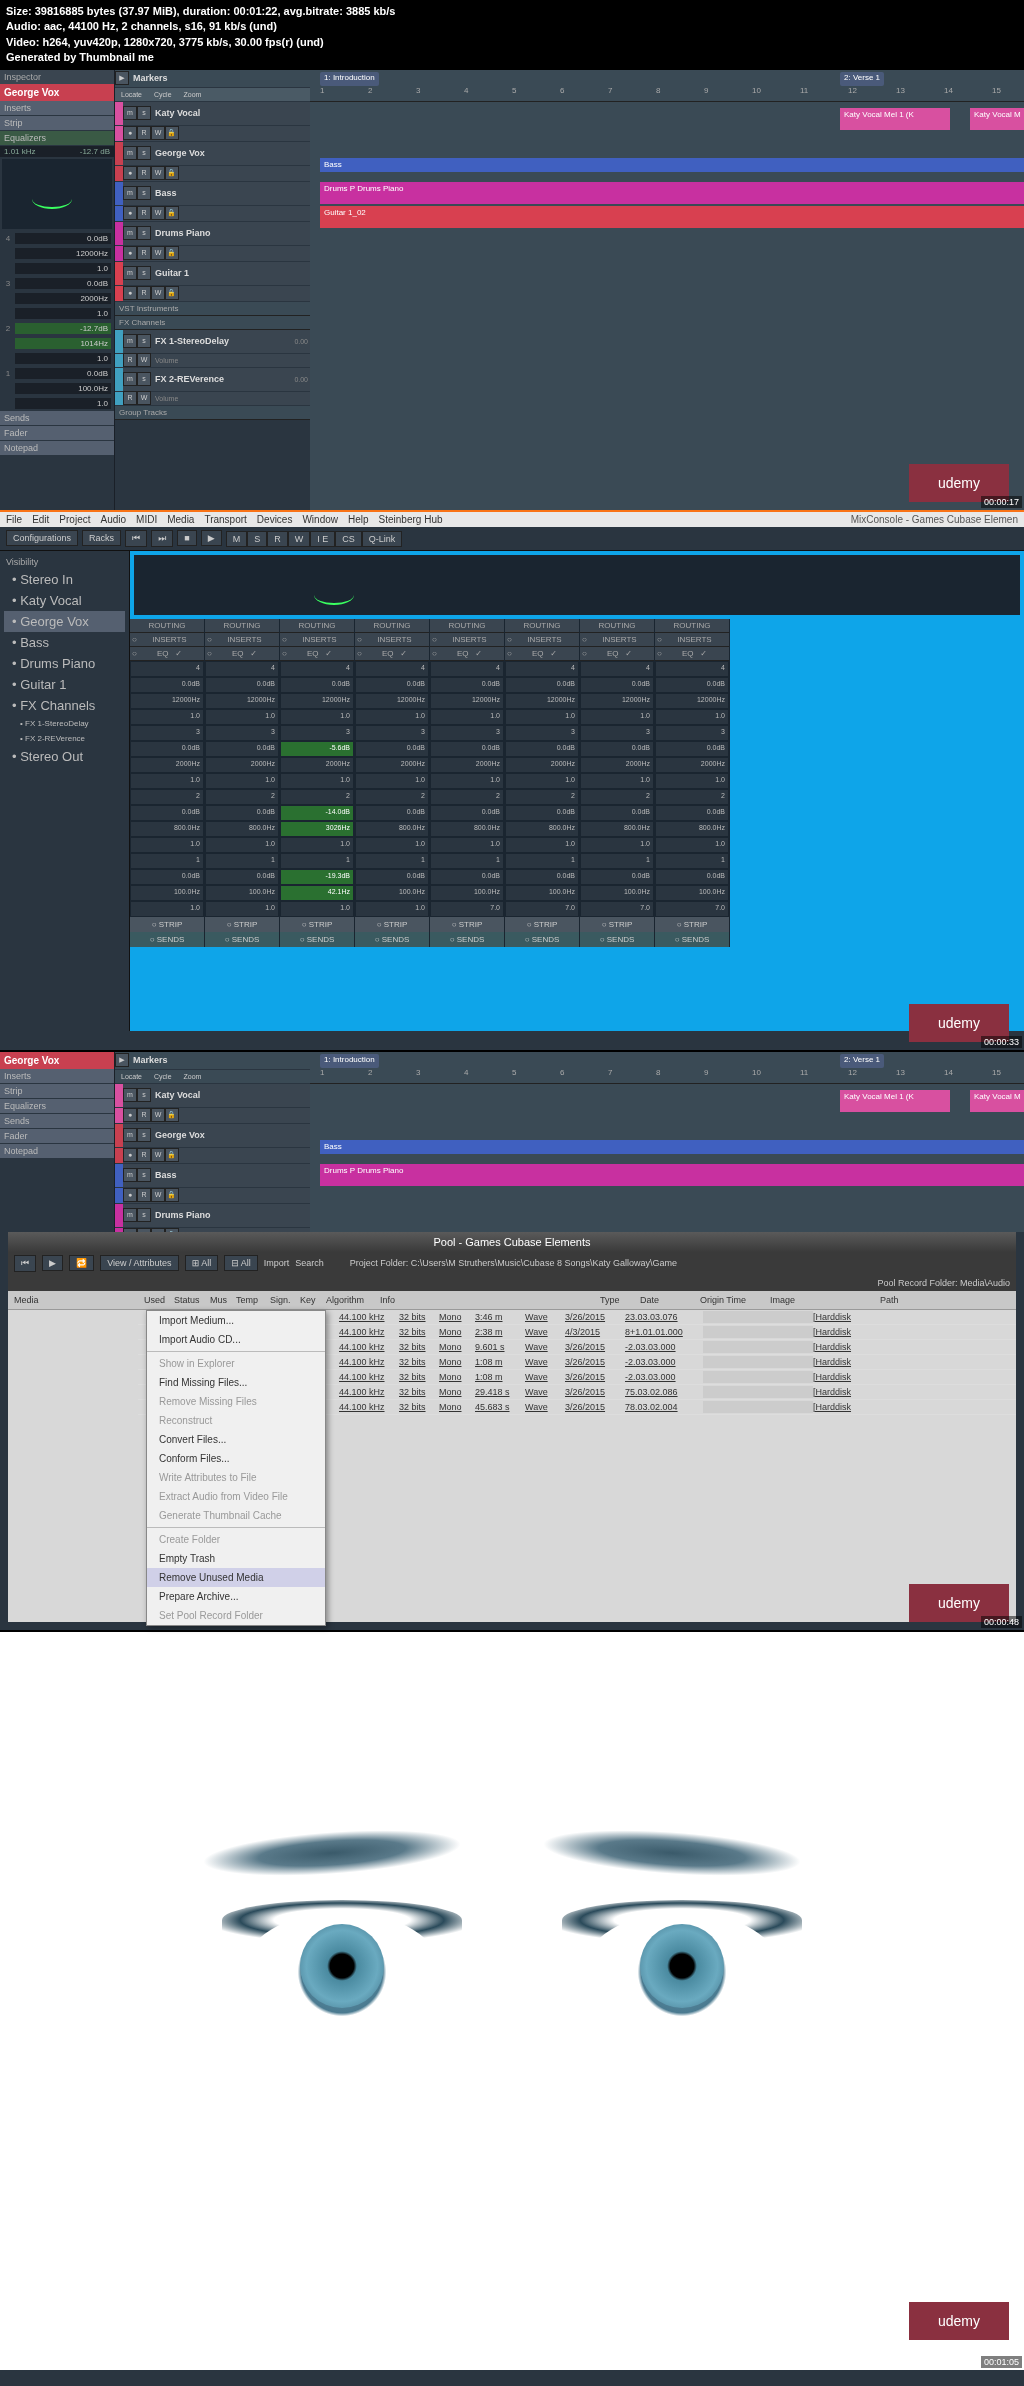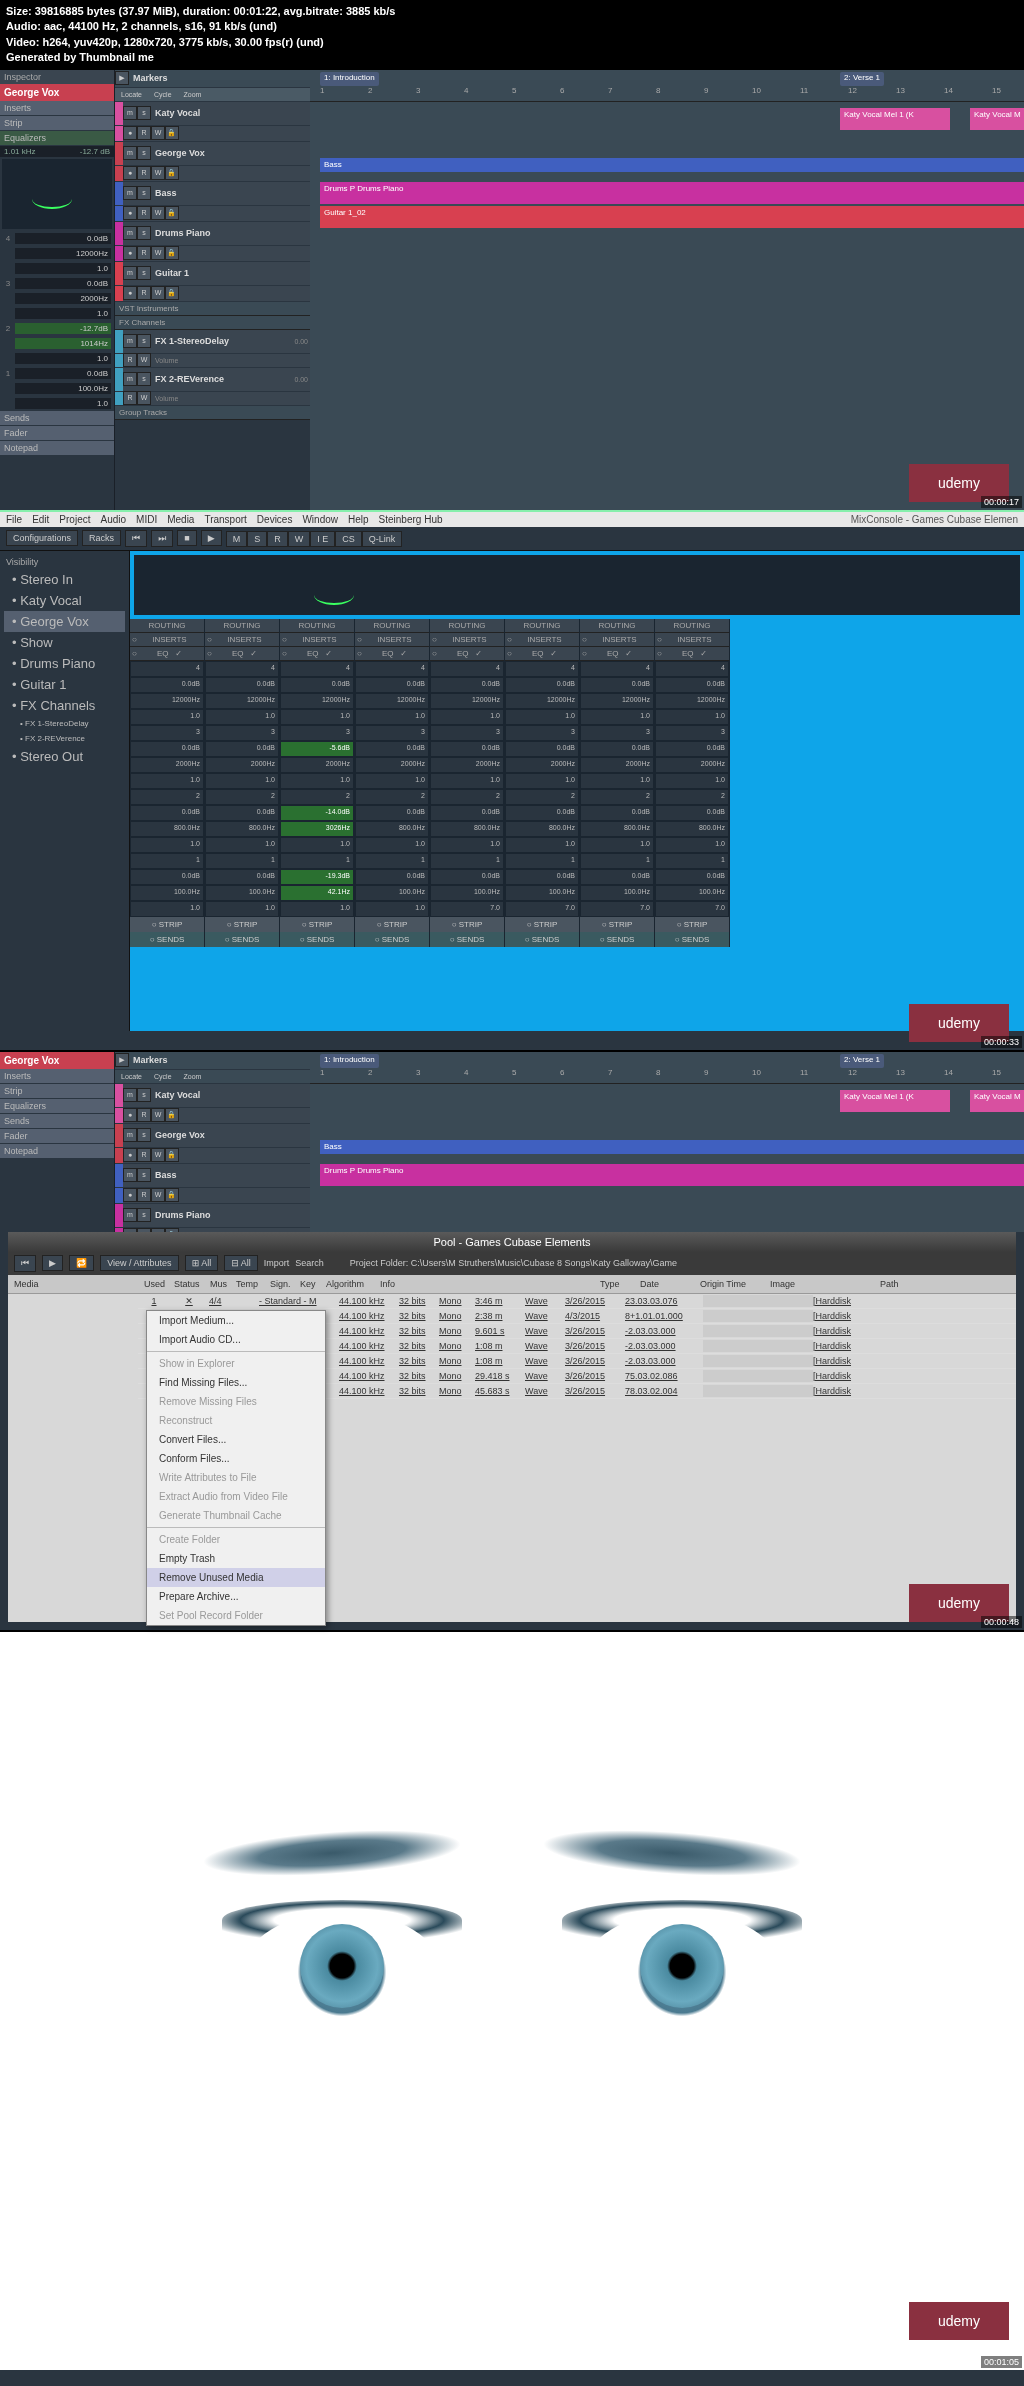--- a/index.html
+++ b/index.html
@@ -32,21 +32,21 @@
 .marker-bar { position: absolute; top: 2px; height: 14px; background: #4a5a7a; color: #fff; font-size: 8px; padding: 1px 4px; border-radius: 2px; }
 .clip-area { position: relative; height: 180px; }
 .clip { position: absolute; height: 22px; font-size: 8px; color: #fff; padding: 2px 4px; overflow: hidden; }
 .clip.pink { background: #d850a0; }
 .clip.magenta { background: #c830a0; }
 .clip.red { background: #d84050; }
 .clip.blue { background: #4060c0; }
 .udemy-logo { position: absolute; bottom: 8px; right: 15px; width: 100px; height: 38px; background: #8a3040; color: #fff; font-size: 14px; text-align: center; line-height: 38px; }
 .timestamp { position: absolute; bottom: 2px; right: 2px; font-size: 9px; color: #fff; background: rgba(0,0,0,0.5); padding: 1px 3px; }
 
-.panel2 { background: #2a3540; height: 540px; position: relative; border-top: 2px solid #86efac; }
+.panel2 { background: #2a3540; height: 540px; position: relative; border-top: 2px solid #f97316; }
 .menubar { background: #e8e8e8; color: #333; padding: 2px 6px; font-size: 10px; display: flex; gap: 10px; }
 .menubar .right { margin-left: auto; color: #555; }
 .toolbar2 { background: #2a3540; padding: 3px 6px; display: flex; gap: 4px; align-items: center; border-bottom: 1px solid #111; }
 .tool-btn { background: #3a4550; border: 1px solid #222; padding: 2px 6px; font-size: 9px; color: #ccc; }
 .mixer-body { display: flex; height: 480px; }
 .visibility-panel { width: 130px; background: #2a3540; padding: 4px; border-right: 1px solid #111; }
 .vis-header { font-size: 9px; color: #aaa; padding: 2px; }
 .vis-item { padding: 3px 8px; font-size: 13px; color: #bbb; cursor: pointer; }
 .vis-item.selected { background: #556070; }
 .vis-sub { padding-left: 16px; font-size: 8px; }
@@ -328,21 +328,21 @@
     <span class="tool-btn">▶</span>
     <span id="tool-btns"><span class="tool-btn">M</span><span class="tool-btn">S</span><span class="tool-btn">R</span><span class="tool-btn">W</span><span class="tool-btn">I E</span><span class="tool-btn">CS</span><span class="tool-btn">Q-Link</span></span>
   </div>
   <div class="mixer-body">
     <div class="visibility-panel">
       <div class="vis-header">Visibility</div>
       <div id="vis-items">
           <div class="vis-item ">• Stereo In</div>
           <div class="vis-item ">• Katy Vocal</div>
           <div class="vis-item selected">• George Vox</div>
-          <div class="vis-item ">• Show</div>
+          <div class="vis-item ">• Bass</div>
           <div class="vis-item ">• Drums Piano</div>
           <div class="vis-item ">• Guitar 1</div>
           <div class="vis-item ">• FX Channels</div>
           <div class="vis-item vis-sub">• FX 1-StereoDelay</div>
           <div class="vis-item vis-sub">• FX 2-REVerence</div>
           <div class="vis-item">• Stereo Out</div>
         </div>
     </div>
     <div class="mixer-channels">
       <div class="mixer-eq-preview">
@@ -906,20 +906,23 @@
       <span class="tool-btn">⏮</span>
         <span class="tool-btn">▶</span>
         <span class="tool-btn">🔁</span>
       <span class="tool-btn">View / Attributes</span>
       <span class="tool-btn">⊞ <span>All</span></span>
       <span class="tool-btn">⊟ <span>All</span></span>
       <span>Import</span>
       <span>Search</span>
       <span style="margin-left:20px"><span>Project Folder:</span> <span>C:\Users\M Struthers\Music\Cubase 8 Songs\Katy Galloway\Game</span></span>
     </div>
+    <div class="pool-toolbar" style="background:#3a3a3a">
+      <span style="margin-left:auto"><span>Pool Record Folder:</span> <span>Media\Audio</span></span>
+    </div>
     <div class="pool-header-row" id="pool-cols">
         <div class="pool-col" style="width:130px">Media</div>
         <div class="pool-col" style="width:30px">Used</div>
         <div class="pool-col" style="width:36px">Status</div>
         <div class="pool-col" style="width:26px">Mus</div>
         <div class="pool-col" style="width:34px">Temp</div>
         <div class="pool-col" style="width:30px">Sign.</div>
         <div class="pool-col" style="width:26px">Key</div>
         <div class="pool-col" style="width:54px">Algorithm</div>
         <div class="pool-col" style="width:220px">Info</div>

